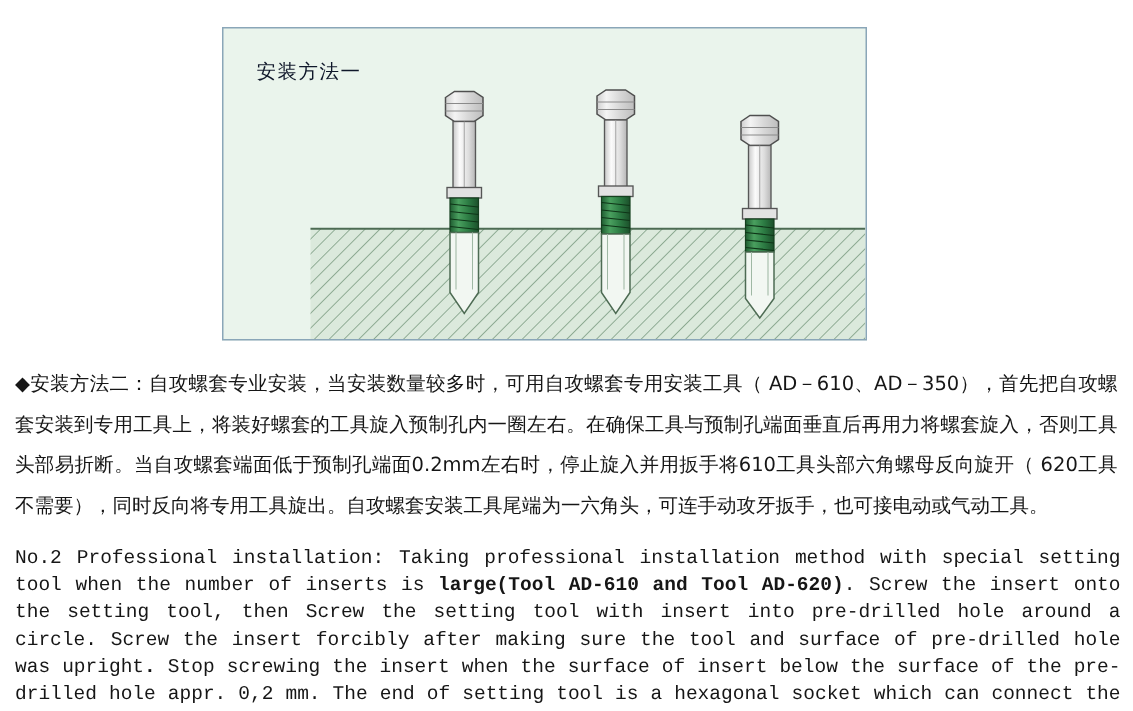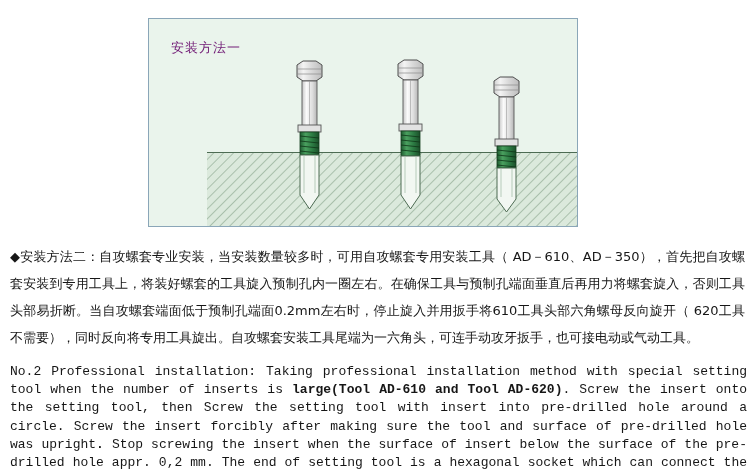--- a/index.html
+++ b/index.html
@@ -30,21 +30,21 @@
     background: #eaf4ec;
     border: 1px solid #8aa6b8;
     box-sizing: border-box;
     overflow: hidden;
   }
   .fig-caption {
     position: absolute;
     left: 22px;
     top: 20px;
     font-size: 13px;
-    color: #701a75;
+    color: #0f172a;
     font-family: Liberation Mono, monospace;
     letter-spacing: 1px;
     white-space: nowrap;
   }
 
   
   .para-cn {
     position: absolute;
     left: 10px;
     top: 243px;

